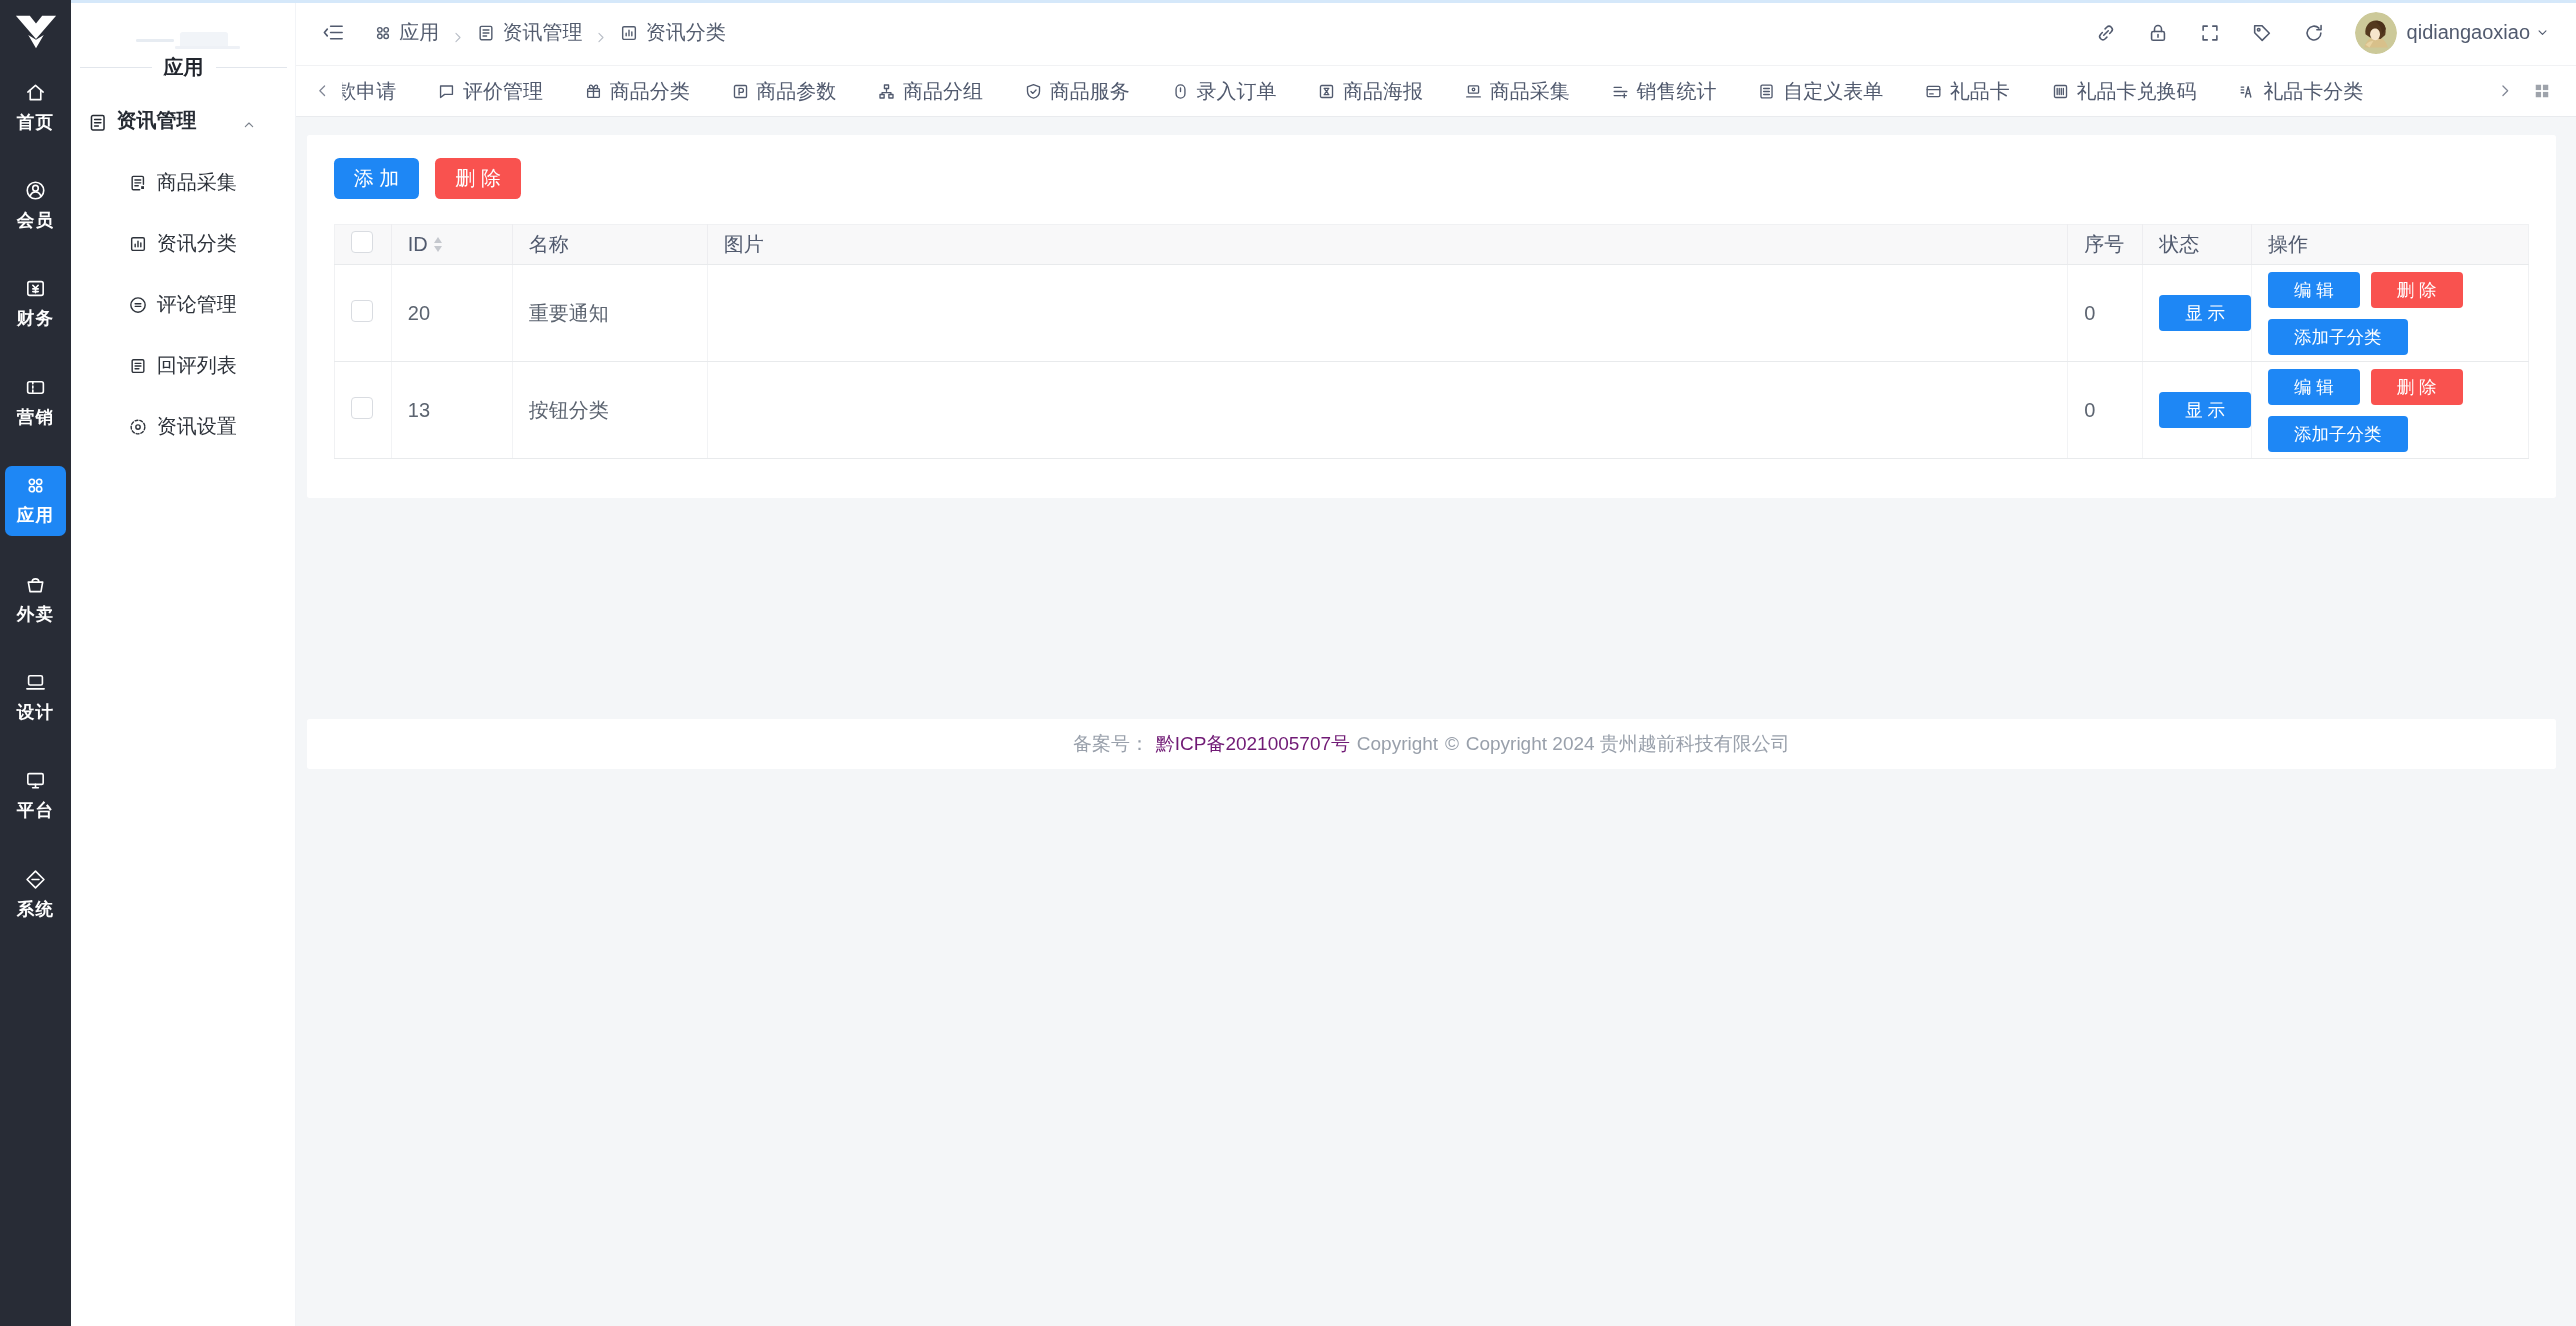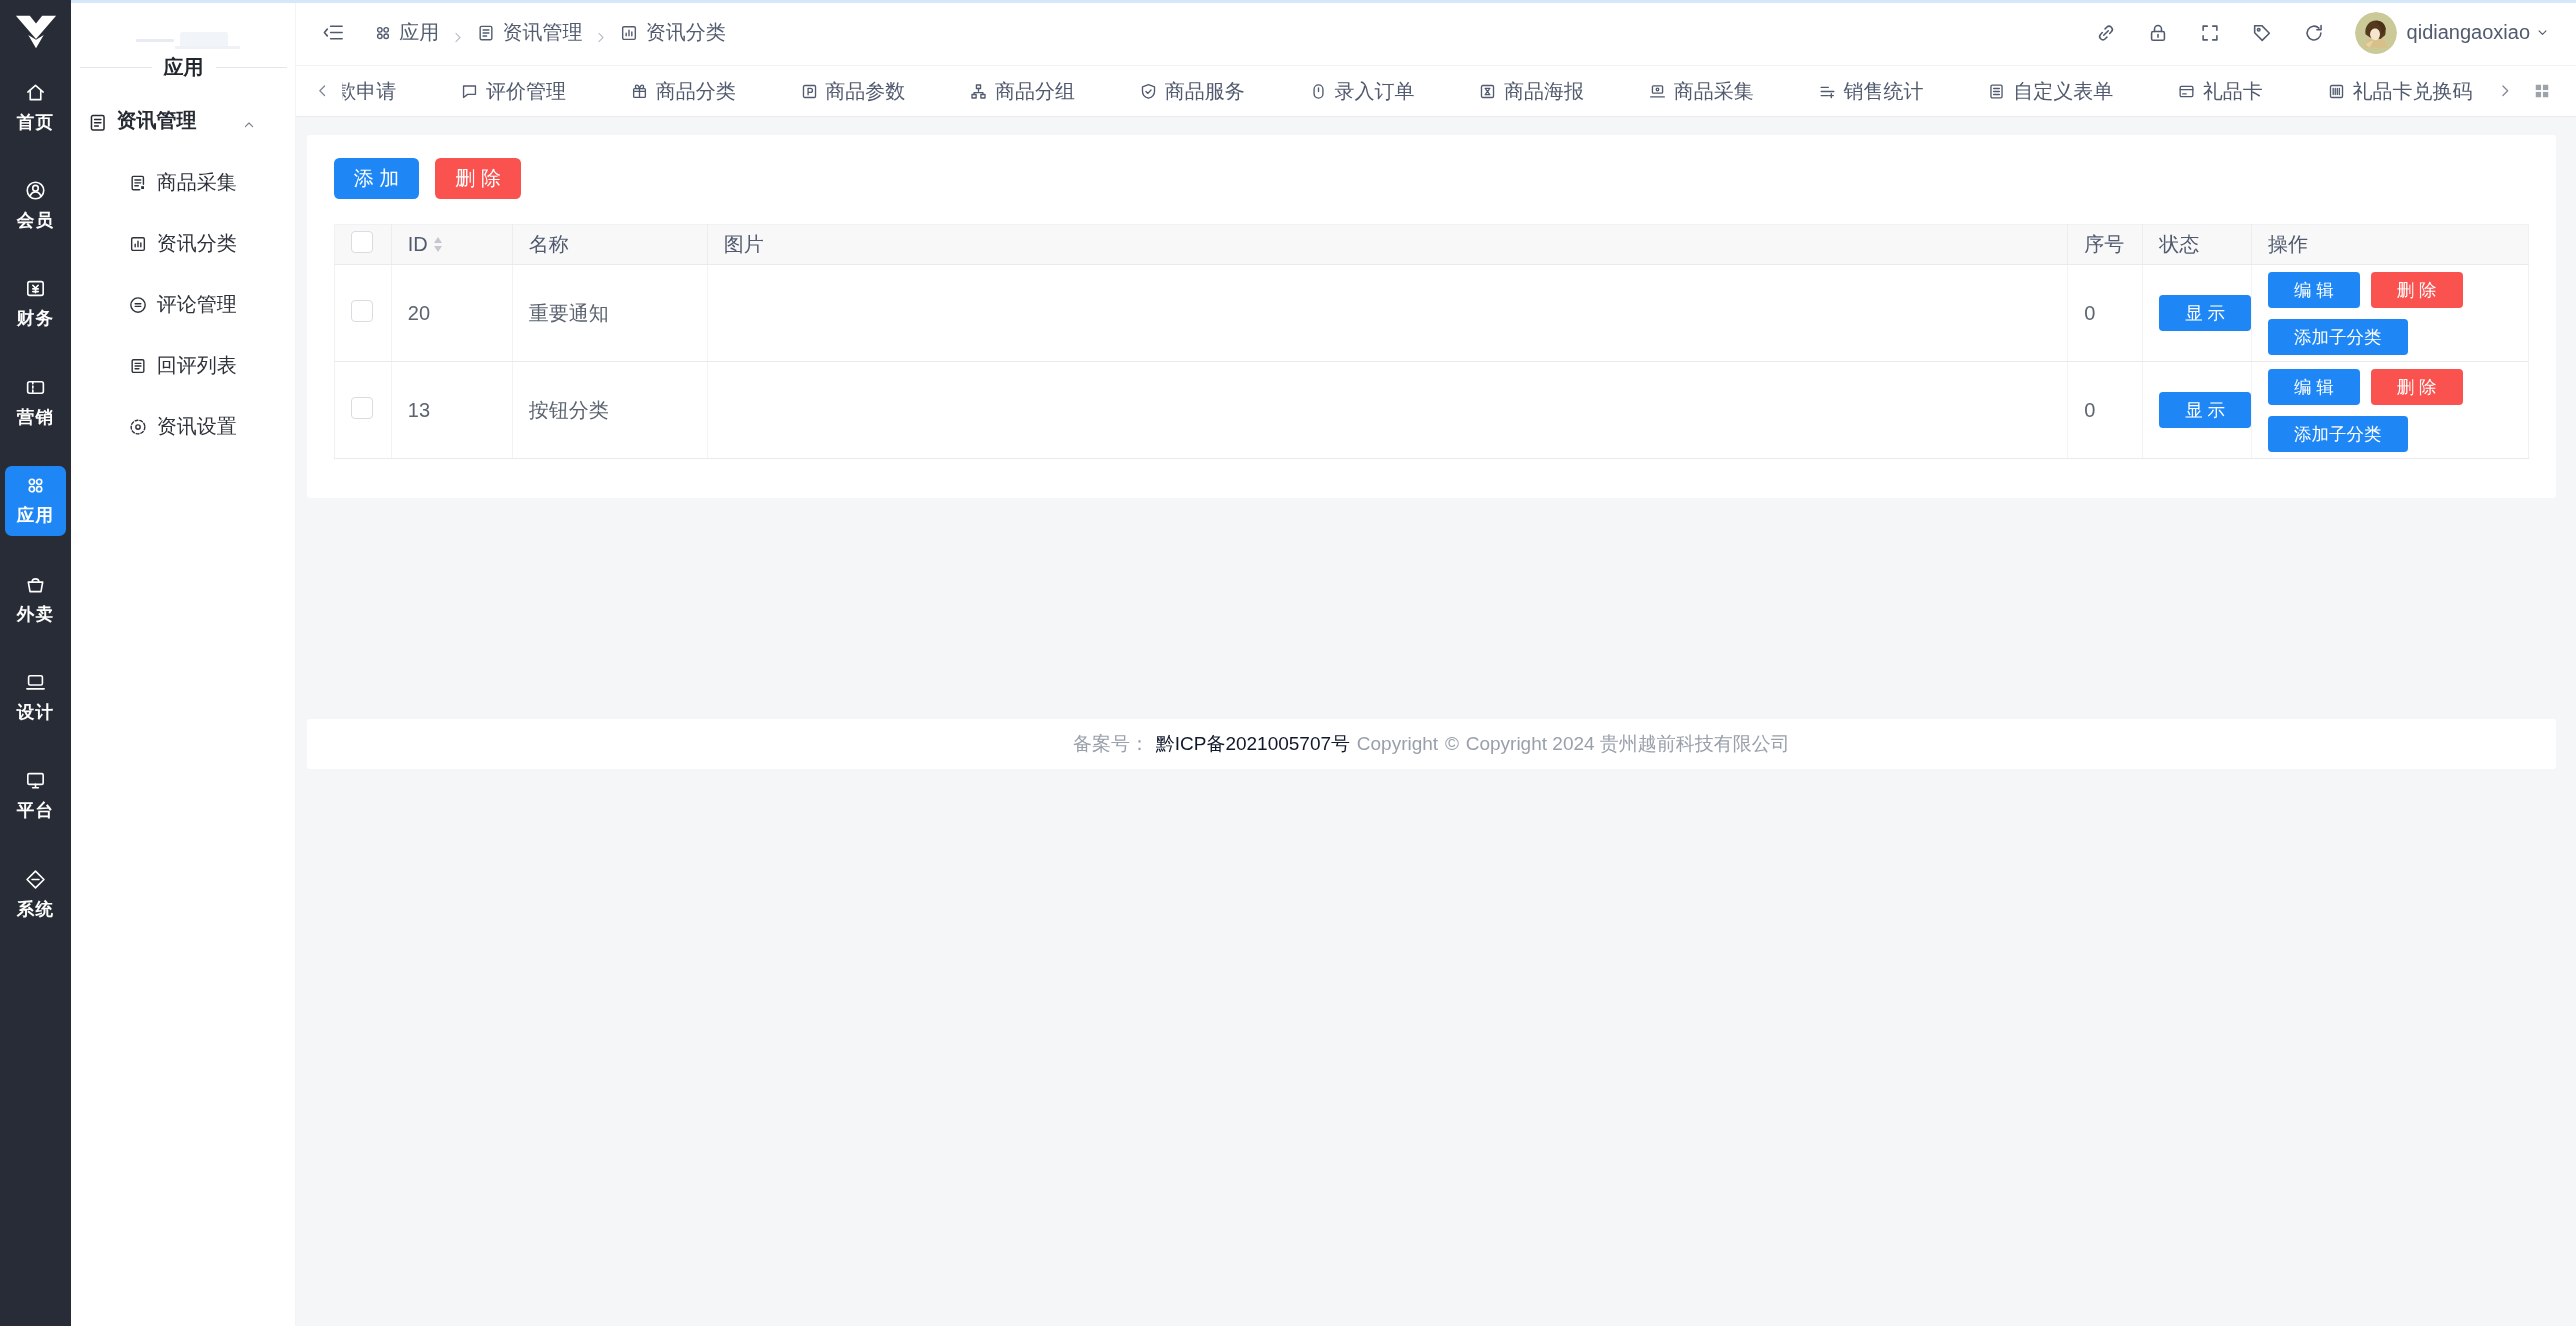--- a/index.html
+++ b/index.html
@@ -48,21 +48,21 @@
   .crumb .ic{width:20px;height:20px;}
   .crumb-sep{width:15px;height:15px;color:#b8bdc6;margin:0 10.8px;}
   .header-right{margin-left:auto;display:flex;align-items:center;}
   .hicon{width:22px;height:22px;color:#515a6e;margin-left:30px;cursor:pointer;}
   .avatar{width:42px;height:42px;border-radius:50%;overflow:hidden;margin-left:30px;cursor:pointer;flex:none;}
   .username{font-size:20px;color:#515a6e;margin-left:10px;cursor:pointer;}
   .user-caret{width:15px;height:15px;color:#515a6e;margin-left:5.4px;cursor:pointer;}
 
   .tabbar{height:50px;background:#fff;border-bottom:0.7px solid #e9ebee;display:flex;align-items:center;padding:0 24px 0 17.5px;overflow:hidden;}
   .tab-scroll{width:17.5px;height:17.5px;color:#808695;cursor:pointer;flex:none;}
-  .tabs{display:flex;align-items:center;gap:40px;margin-left:10.8px;overflow:hidden;flex:1;}
+  .tabs{display:flex;align-items:center;gap:17px;margin-left:10.8px;overflow:hidden;flex:1;}
   .tab{display:flex;align-items:center;gap:6.7px;font-size:20px;color:#515a6e;padding:8px 12px;white-space:nowrap;cursor:pointer;flex:none;}
   .tab .ic{width:19px;height:19px;}
   .tab.first{margin-left:-17.5px;}
   .tabbar .grid-btn{width:20px;height:20px;color:#9ea3ab;margin-left:19px;cursor:pointer;flex:none;}
 
   .content{flex:1;padding:17.5px 20px 0 10.8px;overflow:hidden;}
   .card{background:#fff;border-radius:2.7px;padding:23px 27px 39px;}
   .actions{display:flex;gap:16px;}
   .btn{border:none;color:#fff;font-size:20px;padding:7px 20px;border-radius:5.4px;cursor:pointer;font-family:inherit;}
   .btn-primary{background:#1e87f5;}
@@ -75,21 +75,21 @@
   .checkbox{display:inline-block;width:20px;height:20px;border:1.3px solid #d9dce1;border-radius:4px;background:#fff;cursor:pointer;}
   .th-id{display:flex;align-items:center;gap:6.7px;}
   .sorter{display:inline-flex;flex-direction:column;gap:2.7px;cursor:pointer;}
   .sorter .up{width:0;height:0;border-left:4.7px solid transparent;border-right:4.7px solid transparent;border-bottom:6px solid #c5c8ce;}
   .sorter .down{width:0;height:0;border-left:4.7px solid transparent;border-right:4.7px solid transparent;border-top:6px solid #c5c8ce;}
   .btn-sm{border:none;color:#fff;font-size:17.5px;padding:6px 26px;border-radius:4px;cursor:pointer;font-family:inherit;white-space:nowrap;}
   .action-wrap{display:flex;flex-wrap:wrap;gap:10.8px 10.8px;max-width:202px;padding:6.7px 0;}
 
   .footer-card{margin:27px 20px 0 10.8px;background:#fff;height:50px;display:flex;align-items:center;justify-content:center;font-size:19px;color:#99a0ab;border-radius:2.7px;}
   .footer-card .seg{margin:0 3.4px;white-space:pre;}
-  .footer-card .link{color:#0f172a;cursor:pointer;}
+  .footer-card .link{color:#701a75;cursor:pointer;}
 </style>
 </head>
 <body>
 
 <div class="topstrip"></div>
 
 <aside class="rail">
   <div class="rail-logo">
     <svg viewBox="0 0 54 44">
       <polygon points="1,1 19,1 27,11 35,1 53,1 27,31" fill="#ffffff" stroke="none"></polygon>

